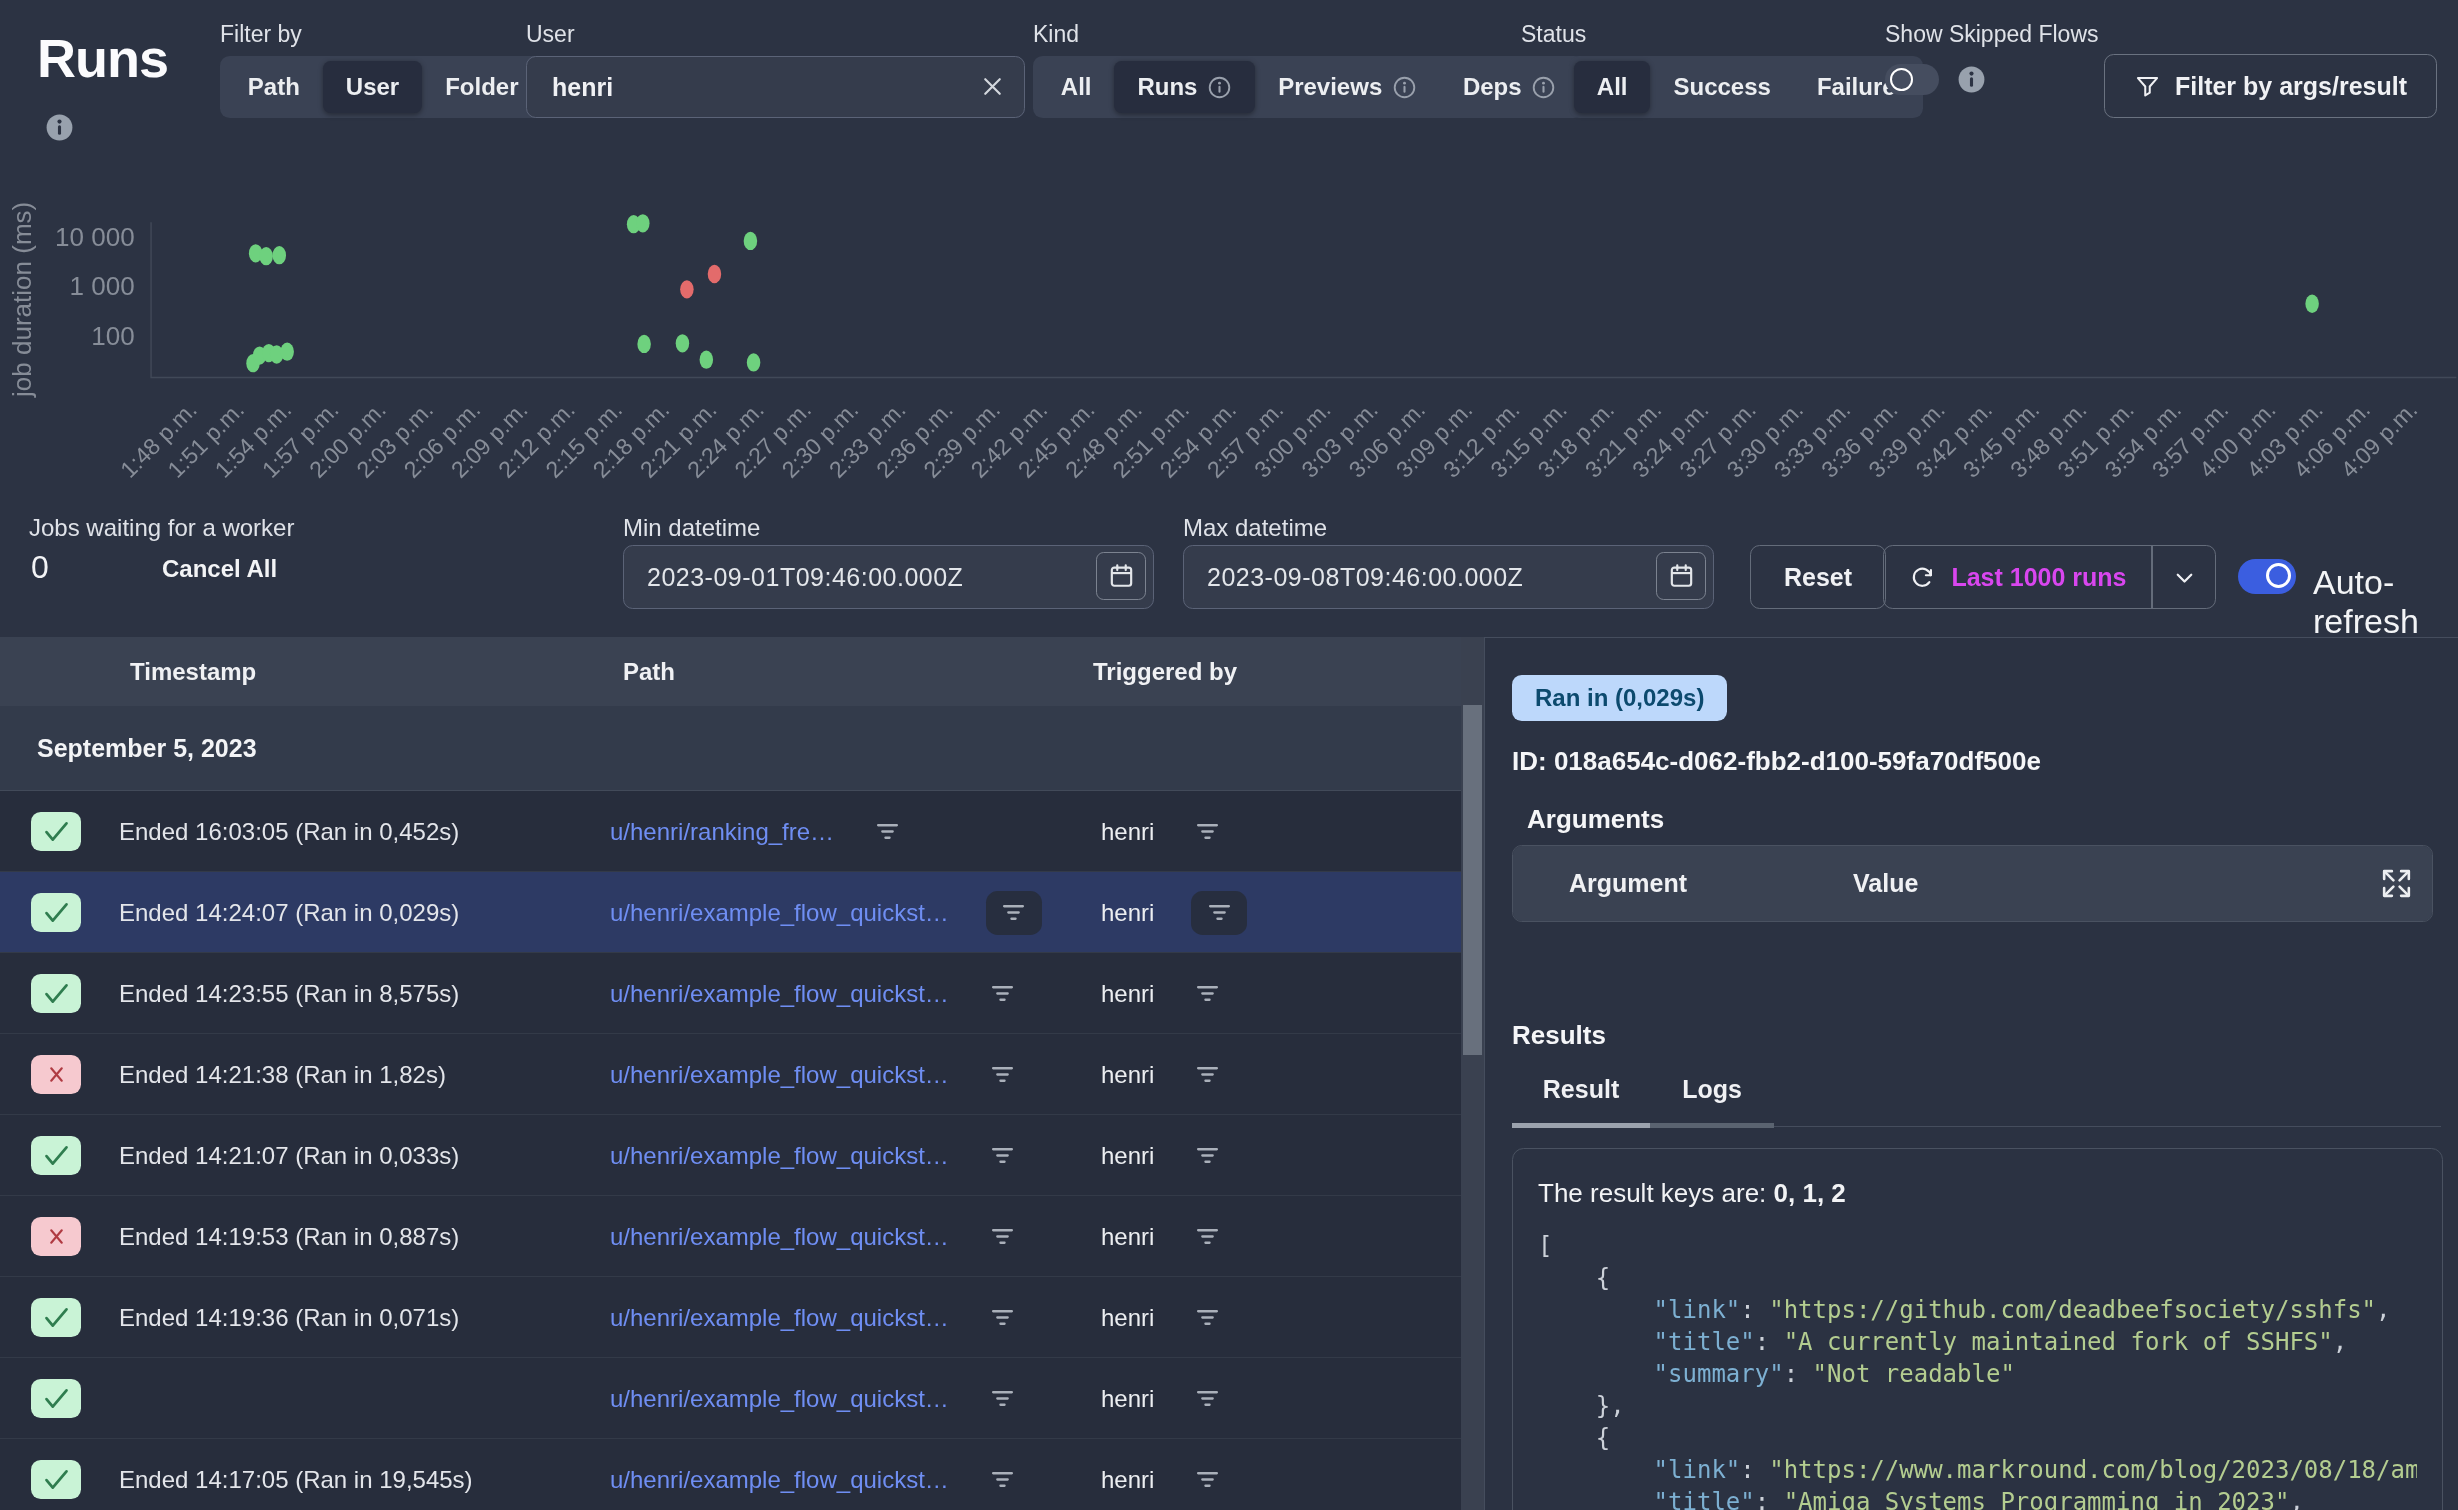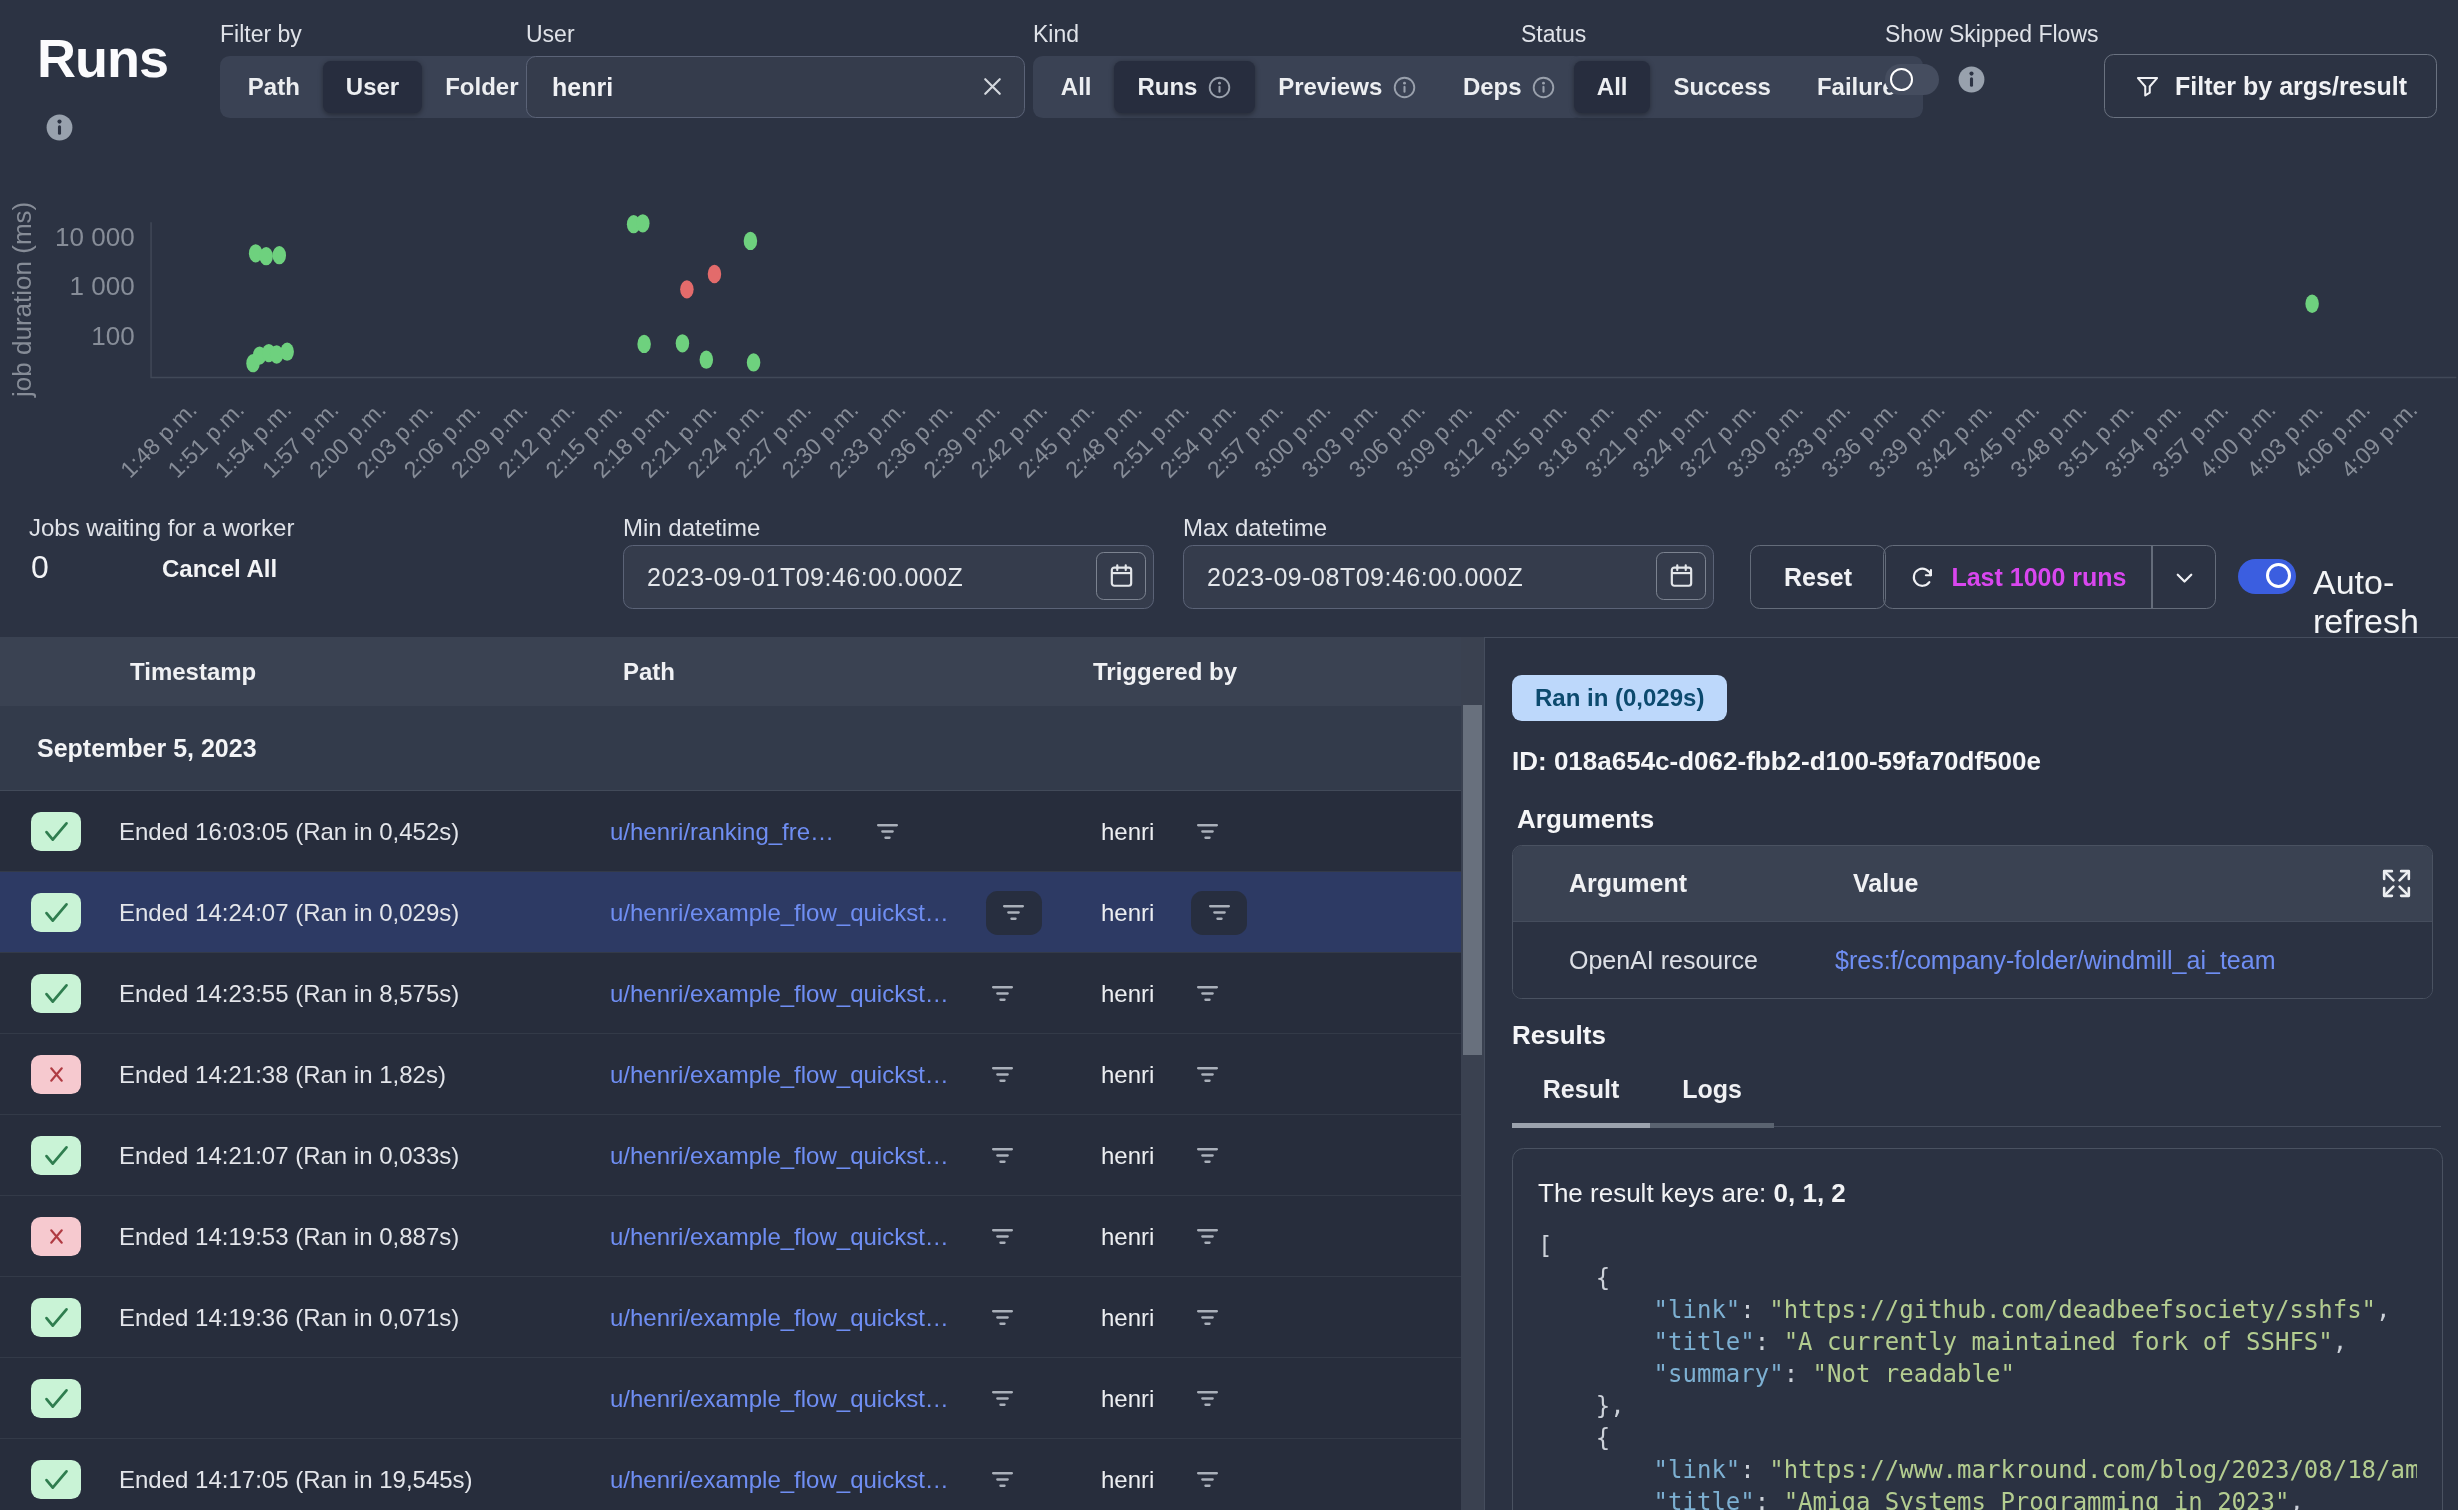--- a/index.html
+++ b/index.html
@@ -85,21 +85,21 @@
 
   #scrollbar { position:absolute; left:1461px; top:0; width:23px; height:873px; background:#3a4150; }
   #scroll-thumb { position:absolute; left:1.9px; top:68px; width:19.3px; height:350px; background:#68707d; }
 
   
   #panel { position:absolute; left:1484px; top:0; width:974px; height:946px; background:#2b3242;
     border-top:1.9px solid #454d5d; border-left:1px solid #454d5d; }
   #run-badge { position:absolute; left:27px; top:37px; height:46px; line-height:46px; padding:0 23px;
     border-radius:9.7px; font-size:24px; font-weight:700; }
   #run-id { position:absolute; left:27px; top:108px; font-size:26px; font-weight:700; color:#f5f6f8; }
-  #args-title { position:absolute; left:32px; top:166px; font-size:26px; font-weight:700; color:#f5f6f8; }
+  #args-title { position:absolute; left:42px; top:166px; font-size:26px; font-weight:700; color:#f5f6f8; }
   #args-table { position:absolute; left:27px; top:207px; width:921px; border:1.9px solid #4a5261; border-radius:9.7px; overflow:hidden; }
   #args-thead { position:relative; height:75px; background:#3a4252; }
   #args-thead .ath { position:absolute; top:0; height:75px; line-height:75px; font-size:25px; font-weight:700; color:#f0f1f4; }
   #expand-btn { position:absolute; right:17.4px; top:19.3px; width:37px; height:37px; cursor:pointer; }
   #args-row { position:relative; height:77px; border-top:1.9px solid #454d5d; background:#2b3242; }
   #args-row .acell { position:absolute; top:0; height:77px; line-height:77px; font-size:25px; }
   #arg-name { left:56px; color:#dde0e6; }
   #arg-value { left:322px; font-weight:500; }
   #results-title { position:absolute; left:27px; top:382px; font-size:26px; font-weight:700; color:#f5f6f8; }
   #tabs { position:absolute; left:27px; top:429px; right:17.4px; display:flex; border-bottom:1.9px solid #454d5d; }
@@ -594,24 +594,20 @@
                 <path d="M10 10L4.5 4.5"></path>
               <path d="M15 4h5v5"></path>
                 <path d="M14 10l5.5-5.5"></path>
               <path d="M4 15v5h5"></path>
                 <path d="M10 14l-5.5 5.5"></path>
               <path d="M20 15v5h-5"></path>
                 <path d="M14 14l5.5 5.5"></path>
             </svg>
           </div>
         </div>
-        <div id="args-row">
-          <div class="acell" id="arg-name">OpenAI resource</div>
-          <div class="acell" id="arg-value" style="color: rgb(111, 142, 243);">$res:f/company-folder/windmill_ai_team</div>
-        </div>
       </div>
 
       <div id="results-title">Results</div>
       <div id="tabs">
         <div class="tab active">Result</div>
         <div class="tab inactive">Logs</div>
       </div>
 
       <div id="result-box">
         <div id="result-intro">

